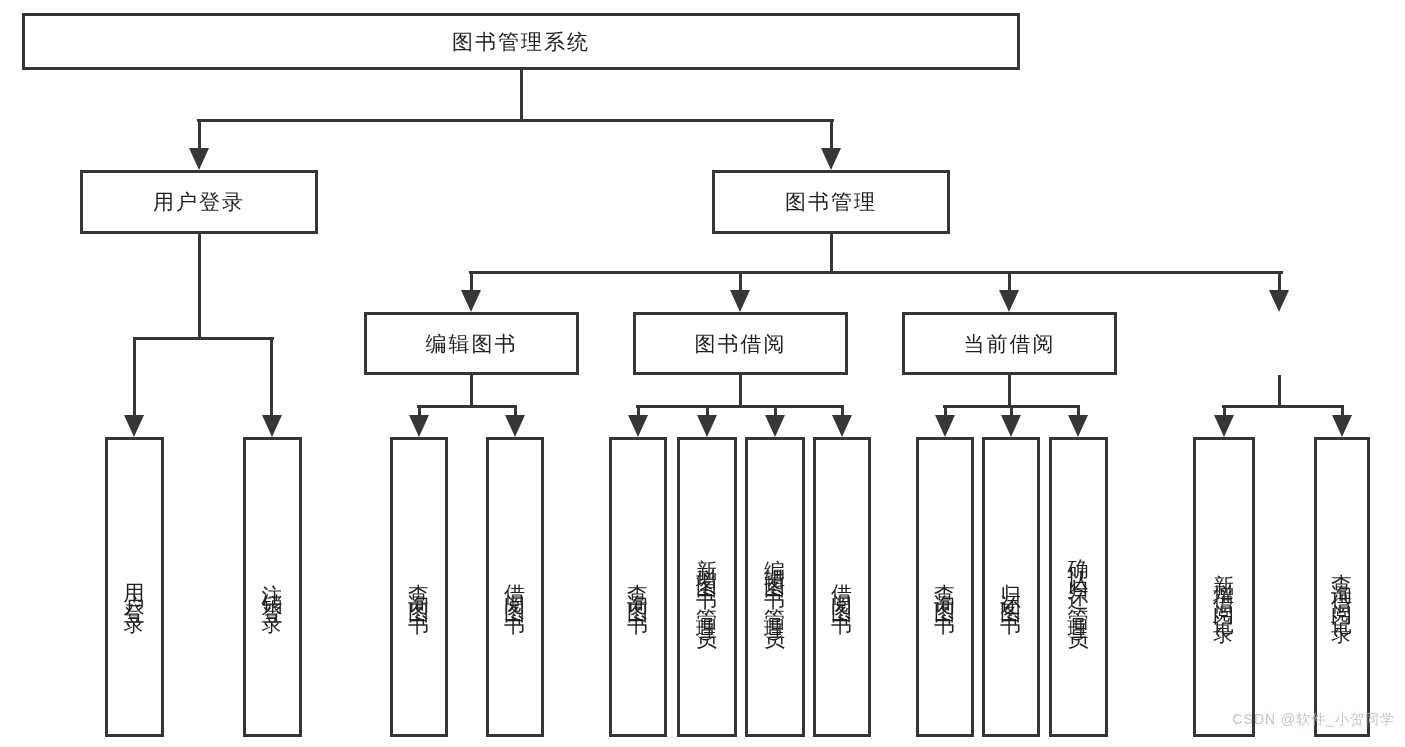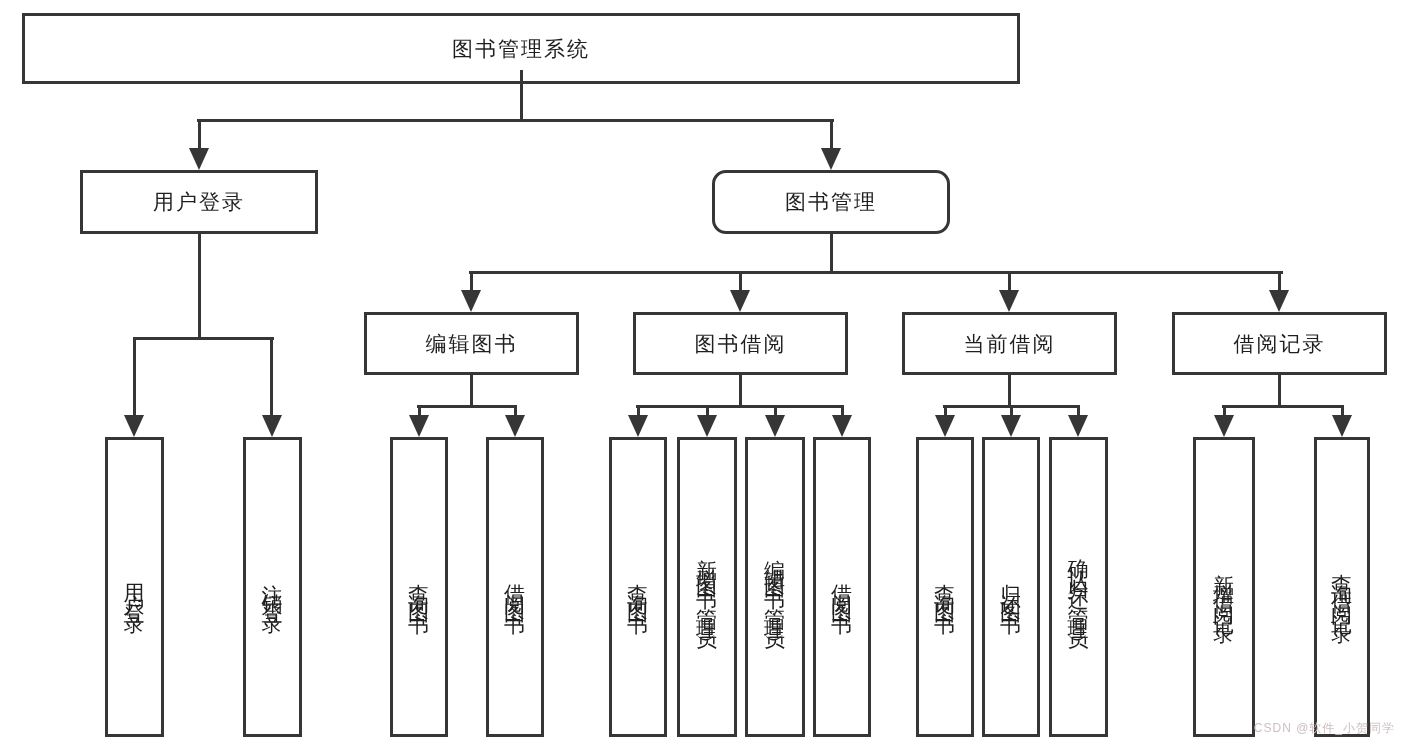--- a/index.html
+++ b/index.html
@@ -41,47 +41,47 @@
   }
   .hline,.vline{position:absolute;background:var(--line);}
   .arrow{
     position:absolute;width:0;height:0;
     border-left:10px solid transparent;
     border-right:10px solid transparent;
     border-top:22px solid var(--line);
   }
   .watermark{
     position:absolute;
-    right:10px;bottom:10px;
-    font-size:12px;
+    right:10px;bottom:18px;
+    font-size:14px;
     letter-spacing:1px;
     color:var(--watermark);
     white-space:nowrap;
   }
 </style>
 </head>
 <body>
 
 <div class="canvas">
 
-  <div class="box box-h" style="left:22px;top:13px;width:998px;height:71px;">
+  <div class="box box-h" style="left:22px;top:13px;width:998px;height:57px;">
     <span>图书管理系统</span>
   </div>
 
   <div class="vline" style="left:520px;top:70px;width:3px;height:51px;"></div>
   <div class="hline" style="left:197px;top:119px;width:637px;height:3px;"></div>
   <div class="vline" style="left:198px;top:119px;width:3px;height:33px;"></div>
   <div class="vline" style="left:830px;top:119px;width:3px;height:33px;"></div>
   <div class="arrow" style="left:189px;top:148px;"></div>
   <div class="arrow" style="left:821px;top:148px;"></div>
 
   <div class="box box-h" style="left:80px;top:170px;width:238px;height:64px;">
     <span>用户登录</span>
   </div>
-  <div class="box box-h" style="left:712px;top:170px;width:238px;height:64px;border-radius:14px;">
+  <div class="box box-h" style="left:712px;top:170px;width:238px;height:64px;">
     <span>图书管理</span>
   </div>
 
   <div class="vline" style="left:198px;top:234px;width:3px;height:105px;"></div>
   <div class="hline" style="left:133px;top:337px;width:141px;height:3px;"></div>
   <div class="vline" style="left:133px;top:339px;width:3px;height:78px;"></div>
   <div class="vline" style="left:270px;top:339px;width:3px;height:78px;"></div>
   <div class="arrow" style="left:124px;top:415px;"></div>
   <div class="arrow" style="left:262px;top:415px;"></div>
 
@@ -97,23 +97,20 @@
   <div class="arrow" style="left:1269px;top:290px;"></div>
 
   <div class="box box-h" style="left:364px;top:312px;width:215px;height:63px;">
     <span>编辑图书</span>
   </div>
   <div class="box box-h" style="left:902px;top:312px;width:215px;height:63px;">
     <span>当前借阅</span>
   </div>
   <div class="box box-h" style="left:633px;top:312px;width:215px;height:63px;">
     <span>图书借阅</span>
-  </div>
-  <div class="box box-h" style="left:1172px;top:312px;width:215px;height:63px;">
-    <span>借阅记录</span>
   </div>
 
   <div class="vline" style="left:470px;top:375px;width:3px;height:32px;"></div>
   <div class="hline" style="left:417px;top:405px;width:100px;height:3px;"></div>
   <div class="vline" style="left:418px;top:407px;width:3px;height:12px;"></div>
   <div class="vline" style="left:514px;top:407px;width:3px;height:12px;"></div>
   <div class="arrow" style="left:409px;top:415px;"></div>
   <div class="arrow" style="left:505px;top:415px;"></div>
 
   <div class="vline" style="left:739px;top:375px;width:3px;height:32px;"></div>

